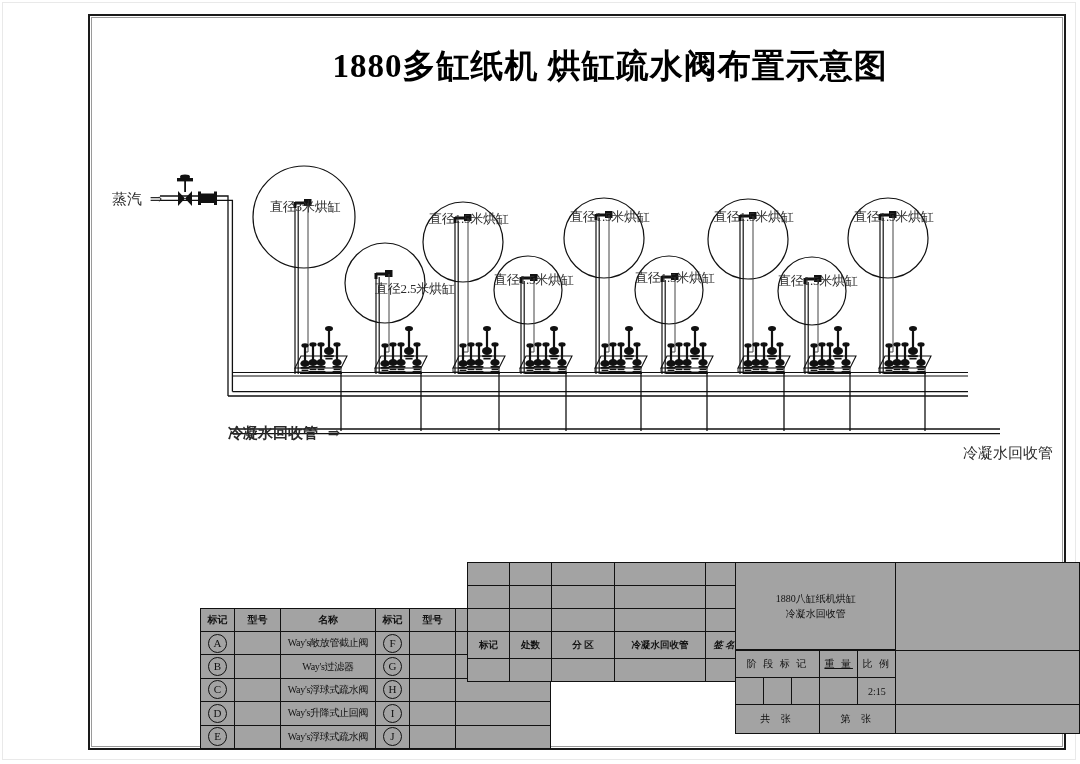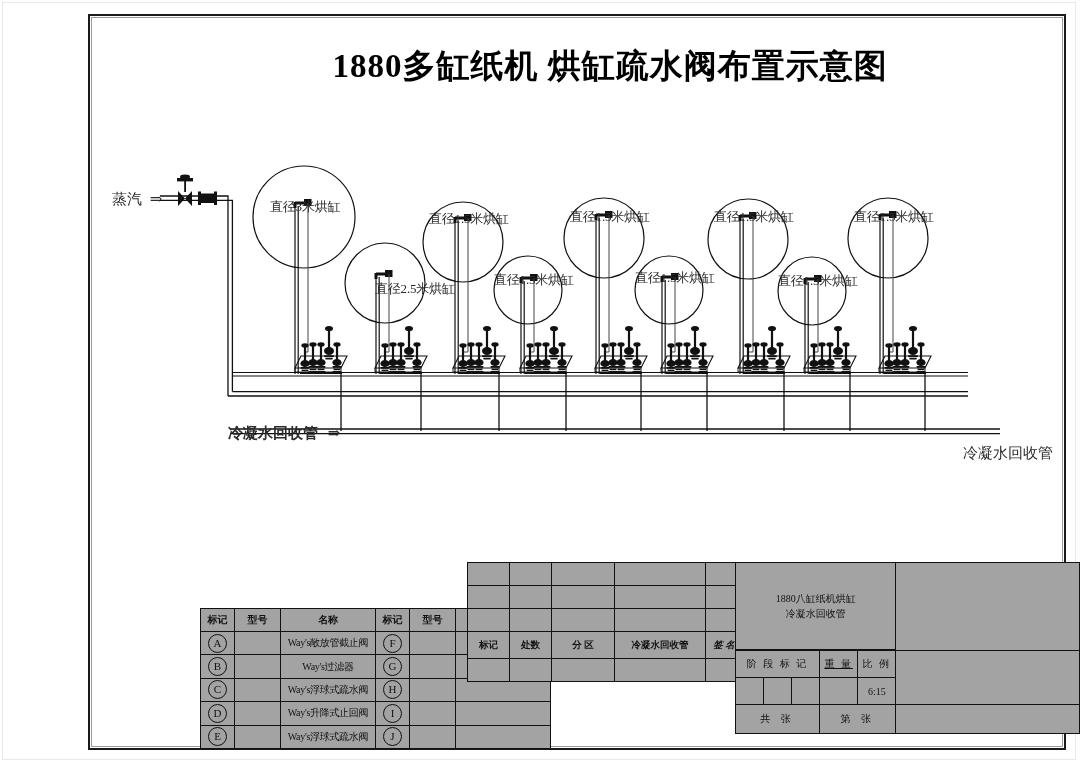--- a/index.html
+++ b/index.html
@@ -413,21 +413,21 @@
         <td class="tb-stage" colspan="3">阶 段 标 记</td>
         <td class="tb-wt">重 量</td>
         <td class="tb-sc">比 例</td>
         <td class="tb-right" rowspan="2"></td>
       </tr>
       <tr>
         <td class="tb-q"></td>
         <td class="tb-q"></td>
         <td class="tb-q"></td>
         <td class="tb-val"></td>
-        <td class="tb-val">6:15</td>
+        <td class="tb-val">2:15</td>
       </tr>
       <tr>
         <td class="tb-sheet" colspan="3">共    张</td>
         <td class="tb-sheet" colspan="2">第    张</td>
         <td class="tb-right"></td>
       </tr>
     </tbody>
   </table>
 
 </div>

